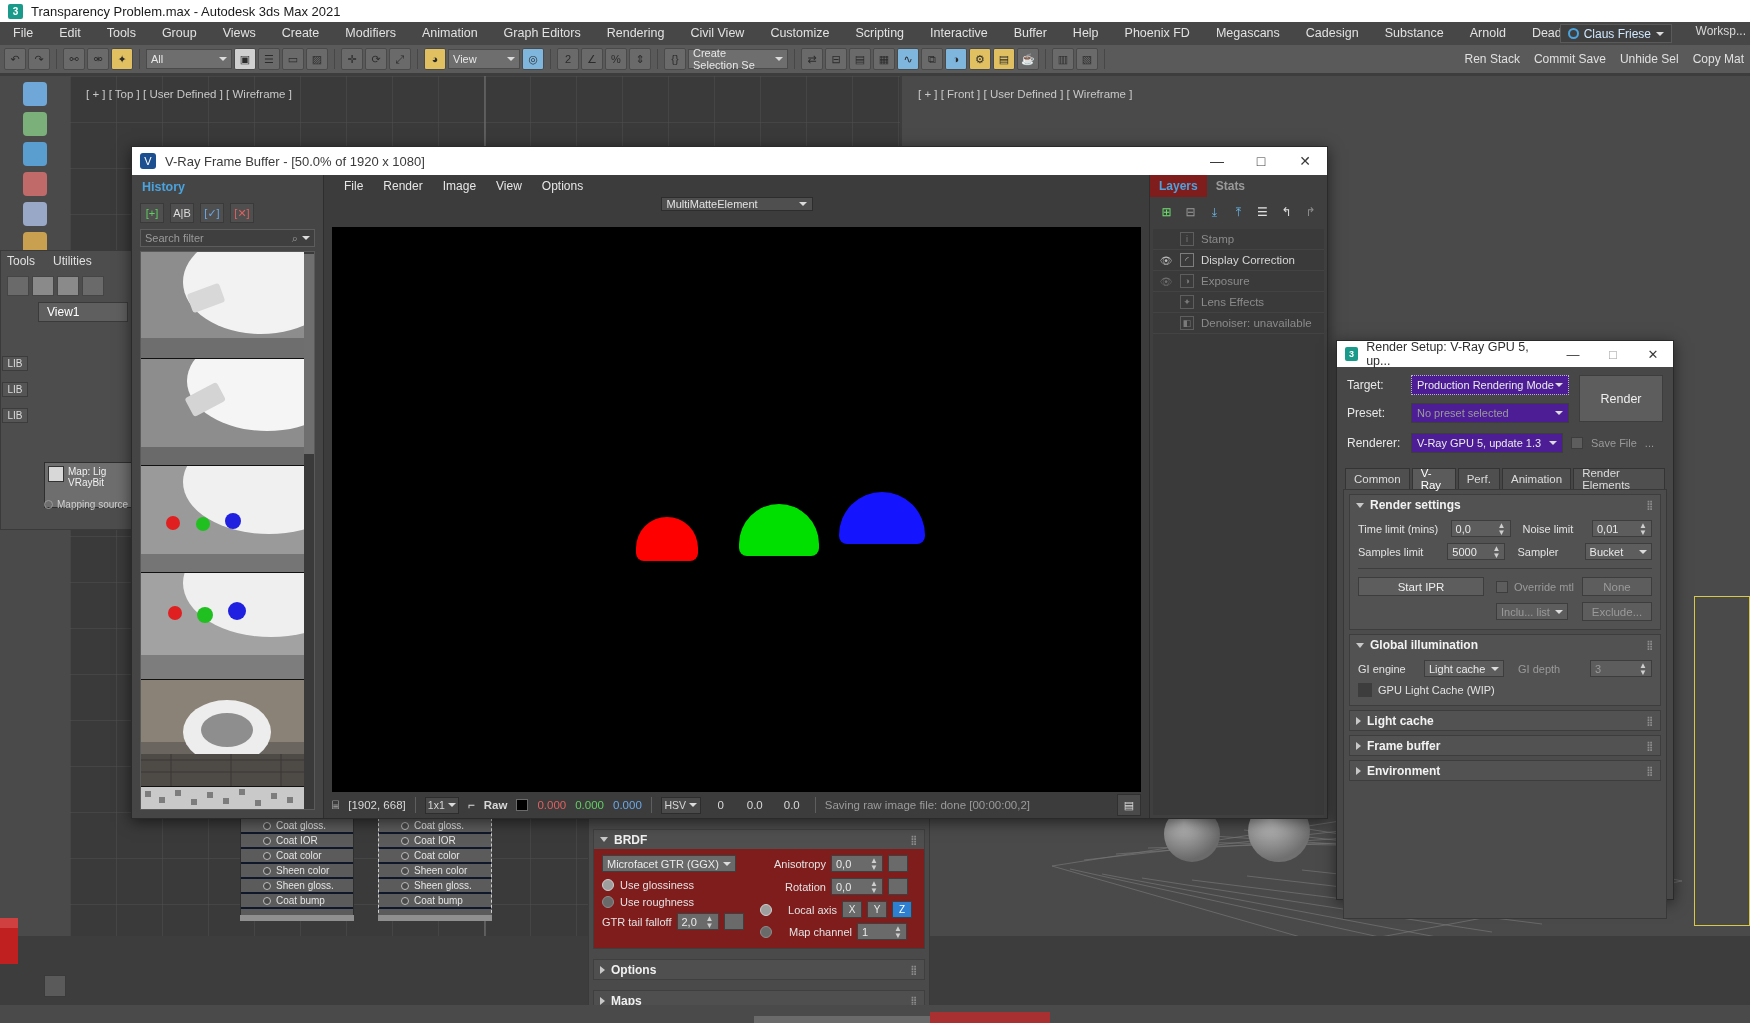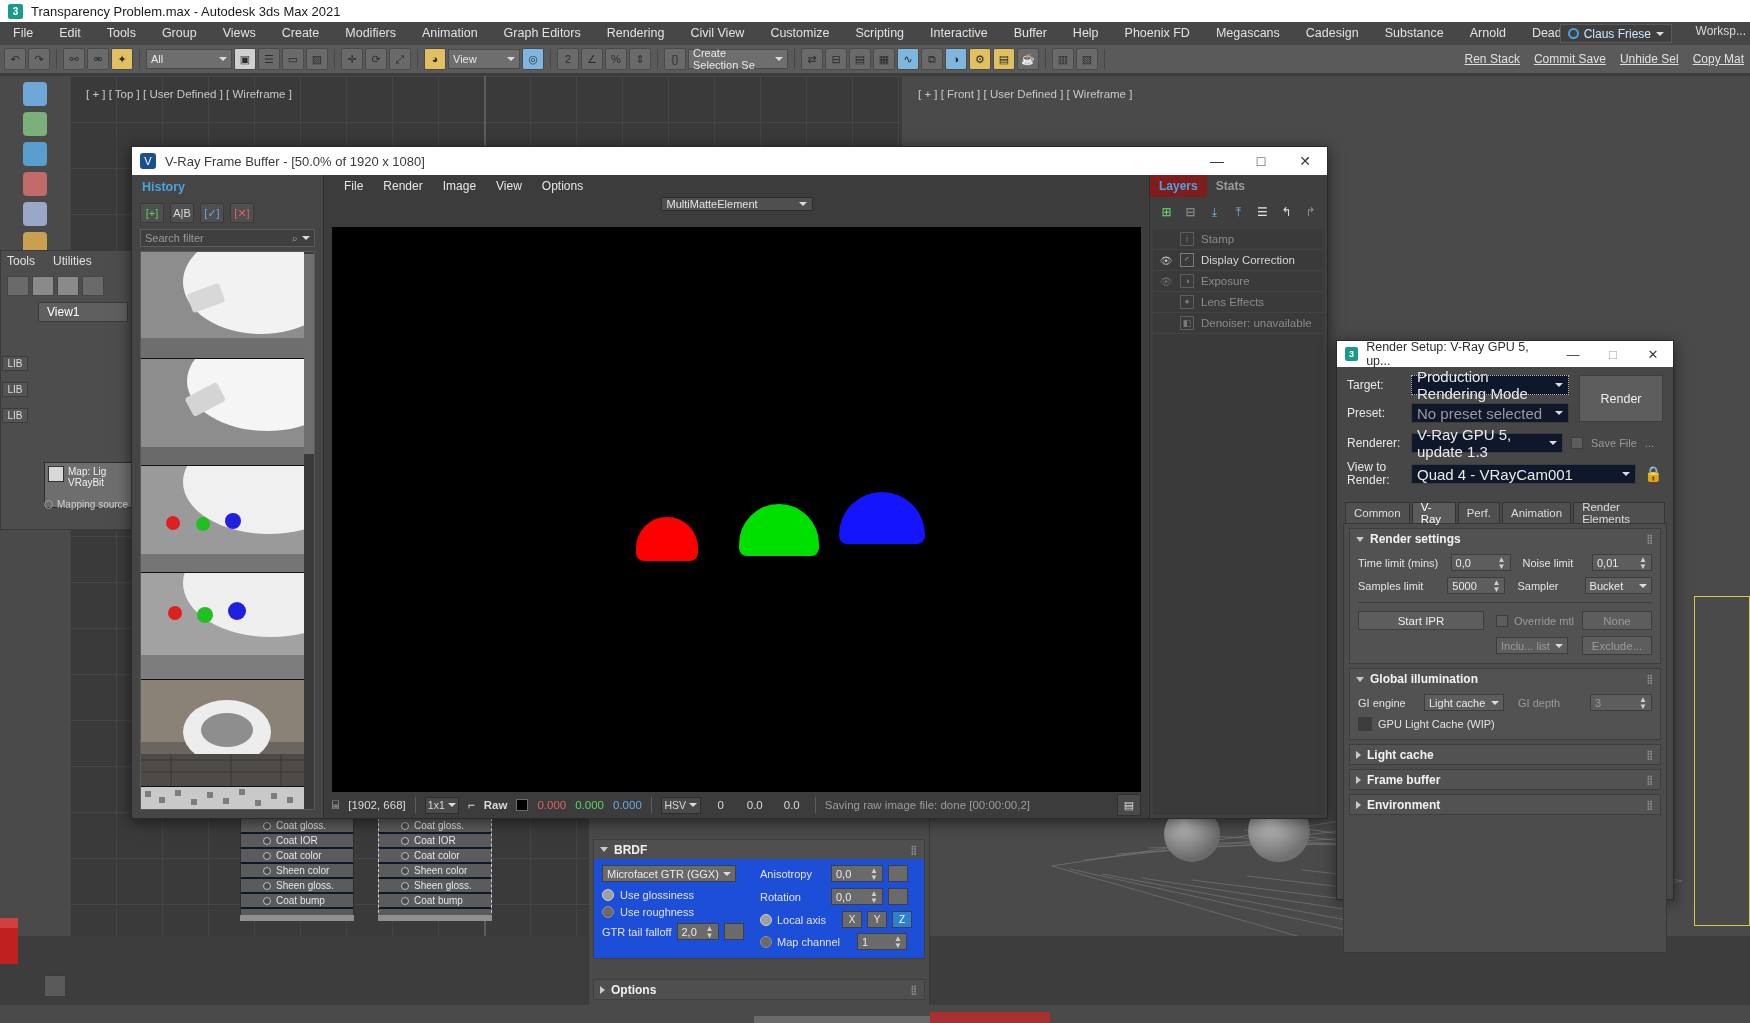--- a/index.html
+++ b/index.html
@@ -49,21 +49,21 @@
   .tbtn.sel { background:#d0d0d0; }
   .tbtn.acc { background:#e0c060; }
   .tbtn.blu { background:#7fb6de; }
   .tsep { width:1px;height:20px;background:#474747;margin:0 4px; }
   .tcombo {
     height:20px;background:#6e6e6e;border:1px solid #4a4a4a;color:#e8e8e8;font-size:11px;
     display:flex;align-items:center;padding:0 4px;gap:6px;
   }
   .tcombo .cv { flex:1; }
   .caret { width:0;height:0;border-left:4px solid transparent;border-right:4px solid transparent;border-top:4px solid #dcdcdc; }
-  #toolbarRight { position:absolute; right:6px; top:45px; height:28px; display:flex; align-items:center; gap:14px; font-size:12px; color:#e0e0e0;text-decoration:underline; }
+  #toolbarRight { position:absolute; right:6px; top:45px; height:28px; display:flex; align-items:center; gap:14px; font-size:12px; color:#e0e0e0; }
 
   
   .vplabel { position:absolute; font-size:11.5px; color:#c8c8c8; }
 
   
   #vpTop { position:absolute; left:70px; top:76px; width:830px; height:860px; background:#3a3a3a; }
   #vpFront { position:absolute; left:902px; top:76px; width:848px; height:860px; background:#474747; }
   #vpGrid { position:absolute; inset:0; }
 
   
@@ -83,21 +83,21 @@
   #mapSrc { position:absolute; left:44px; top:496px; width:112px; height:16px; font-size:10px; color:#cfcfcf; display:flex;align-items:center;gap:4px; }
   .radiodot { width:9px;height:9px;border-radius:50%;border:1px solid #9a9a9a; }
 
   
   .matNode { position:absolute; background:#5b5b5b; border:1px solid #2e2e2e; }
   .matRow { height:15px; display:flex; align-items:center; gap:5px; padding-left:22px; font-size:10px; color:#e4e4e4; border-bottom:2px solid #0f172a; }
   .matRow .sock { width:8px;height:8px;border-radius:50%;border:1px solid #bdbdbd;background:#4a4a4a; flex:none; }
 
   
   #propsPanel { position:absolute; left:588px; top:818px; width:342px; height:205px; background:#4a4a4a; border:1px solid #3a3a3a; }
-  .rollup { margin:20px 4px 0 4px; background:#1d4ed8; border:1px solid #3f3f3f; }
+  .rollup { margin:10px 4px 0 4px; background:#7f1d1d; border:1px solid #3f3f3f;text-align:right; }
   .rollTitle { height:19px; display:flex; align-items:center; gap:6px; padding-left:6px; font-size:12px; font-weight:bold; color:#f0f0f0; background:#4f4f4f; }
   .tri { width:0;height:0;border-left:4px solid transparent;border-right:4px solid transparent;border-top:5px solid #c8c8c8; }
   .tri.right { border:0; border-top:4px solid transparent; border-bottom:4px solid transparent; border-left:5px solid #c8c8c8; }
   .grip { margin-left:auto; margin-right:6px; color:#8d8d8d; font-size:9px; letter-spacing:1px; }
   .fld { height:17px;background:#6a6a6a;border:1px solid #3f3f3f;color:#eaeaea;font-size:11px;display:flex;align-items:center;padding:0 4px; }
   .spin { margin-left:auto; font-size:8px; color:#cfcfcf; line-height:7px; }
   .chipbtn { width:20px;height:17px;background:#6a6a6a;border:1px solid #3f3f3f;display:flex;align-items:center;justify-content:center;font-size:10px;color:#e8e8e8; }
   .chipbtn.on { background:#2f7fd0; color:#fff; }
   .lbl { font-size:11px; color:#e2e2e2; }
 
@@ -155,21 +155,21 @@
 
   
   #rsetup { position:absolute; left:1336px; top:340px; width:338px; height:560px; background:#474747; border:1px solid #2a2a2a; box-shadow:0 3px 14px rgba(0,0,0,.5); }
   #rsTitle { height:26px; background:#ffffff; display:flex; align-items:center; gap:8px; padding-left:8px; color:#2e2e2e; font-size:12.5px; }
   #rsTitle .mlogo { width:14px;height:14px;background:#1a9a8a;color:#fff;font-size:9px;display:flex;align-items:center;justify-content:center;border-radius:2px;font-weight:bold; }
   #rsTitle .wbtns { margin-left:auto; display:flex; }
   #rsTitle .wbtn { width:40px;height:26px;display:flex;align-items:center;justify-content:center;font-size:13px;color:#3a3a3a; }
   #rsTop { padding:8px 10px 4px 10px; }
   .rsRow { display:flex; align-items:center; gap:8px; margin-bottom:8px; }
   .rsLab { width:56px; font-size:12px; color:#e8e8e8; }
-  .rsSel { flex:1; height:20px; background:#0f172a; border:1px solid #3d3d3d; display:flex; align-items:center; padding:0 5px; font-size:15px; color:#eaeaea; }
+  .rsSel { flex:1; height:20px; background:#4c1d95; border:1px solid #3d3d3d; display:flex; align-items:center; padding:0 5px; font-size:11px; color:#eaeaea; }
   .rsSel.dotted { border:1px dotted #b9b9b9; }
   .rsSel.disabled { color:#9a9a9a; }
   #renderBtn { width:84px; height:47px; background:#5d5d5d; border:1px solid #3d3d3d; display:flex; align-items:center; justify-content:center; font-size:12.5px; color:#efefef; }
   #rsTabs { display:flex; gap:2px; padding:3px 8px 0 8px; }
   .rsTab { height:21px; padding:0 8px; background:#4f4f4f; border:1px solid #343434; border-bottom:none; display:flex;align-items:center; font-size:11.5px; color:#dcdcdc; }
   .rsTab.on { background:#5b5b5b; color:#ffffff; }
   #rsPanel { margin:0 6px; background:#4c4c4c; border:1px solid #383838; height:430px; overflow:hidden; }
   .rsRoll { margin:4px 5px; background:#525252; border:1px solid #3d3d3d; }
   .rsRollHdr { height:20px; display:flex; align-items:center; gap:6px; padding-left:6px; font-size:12px; font-weight:bold; color:#f2f2f2; }
   .rsInner { padding:5px 8px 8px 8px; }
@@ -765,28 +765,20 @@
     <div class="rsRow" style="margin-top:2px">
       <span class="rsLab">Renderer:</span>
       <span class="rsSel" style="flex:none;width:152px">
         <span>V-Ray GPU 5, update 1.3</span>
         <span class="caret" style="margin-left:auto"></span>
       </span>
       <span class="cbx"></span>
       <span class="lbl" style="color:#9a9a9a">Save File</span>
       <span class="lbl" style="color:#9a9a9a">...</span>
     </div>
-    <div class="rsRow">
-      <span class="rsLab" style="line-height:13px">View to Render:</span>
-      <span class="rsSel">
-        <span>Quad 4 - VRayCam001</span>
-        <span class="caret" style="margin-left:auto"></span>
-      </span>
-      <span style="font-size:15px;color:#e0e0e0">🔒</span>
-    </div>
   </div>
 
   <div id="rsTabs">
       <div class="rsTab">Common</div>
       <div class="rsTab on">V-Ray</div>
       <div class="rsTab">Perf.</div>
       <div class="rsTab">Animation</div>
       <div class="rsTab">Render Elements</div>
     </div>
 

